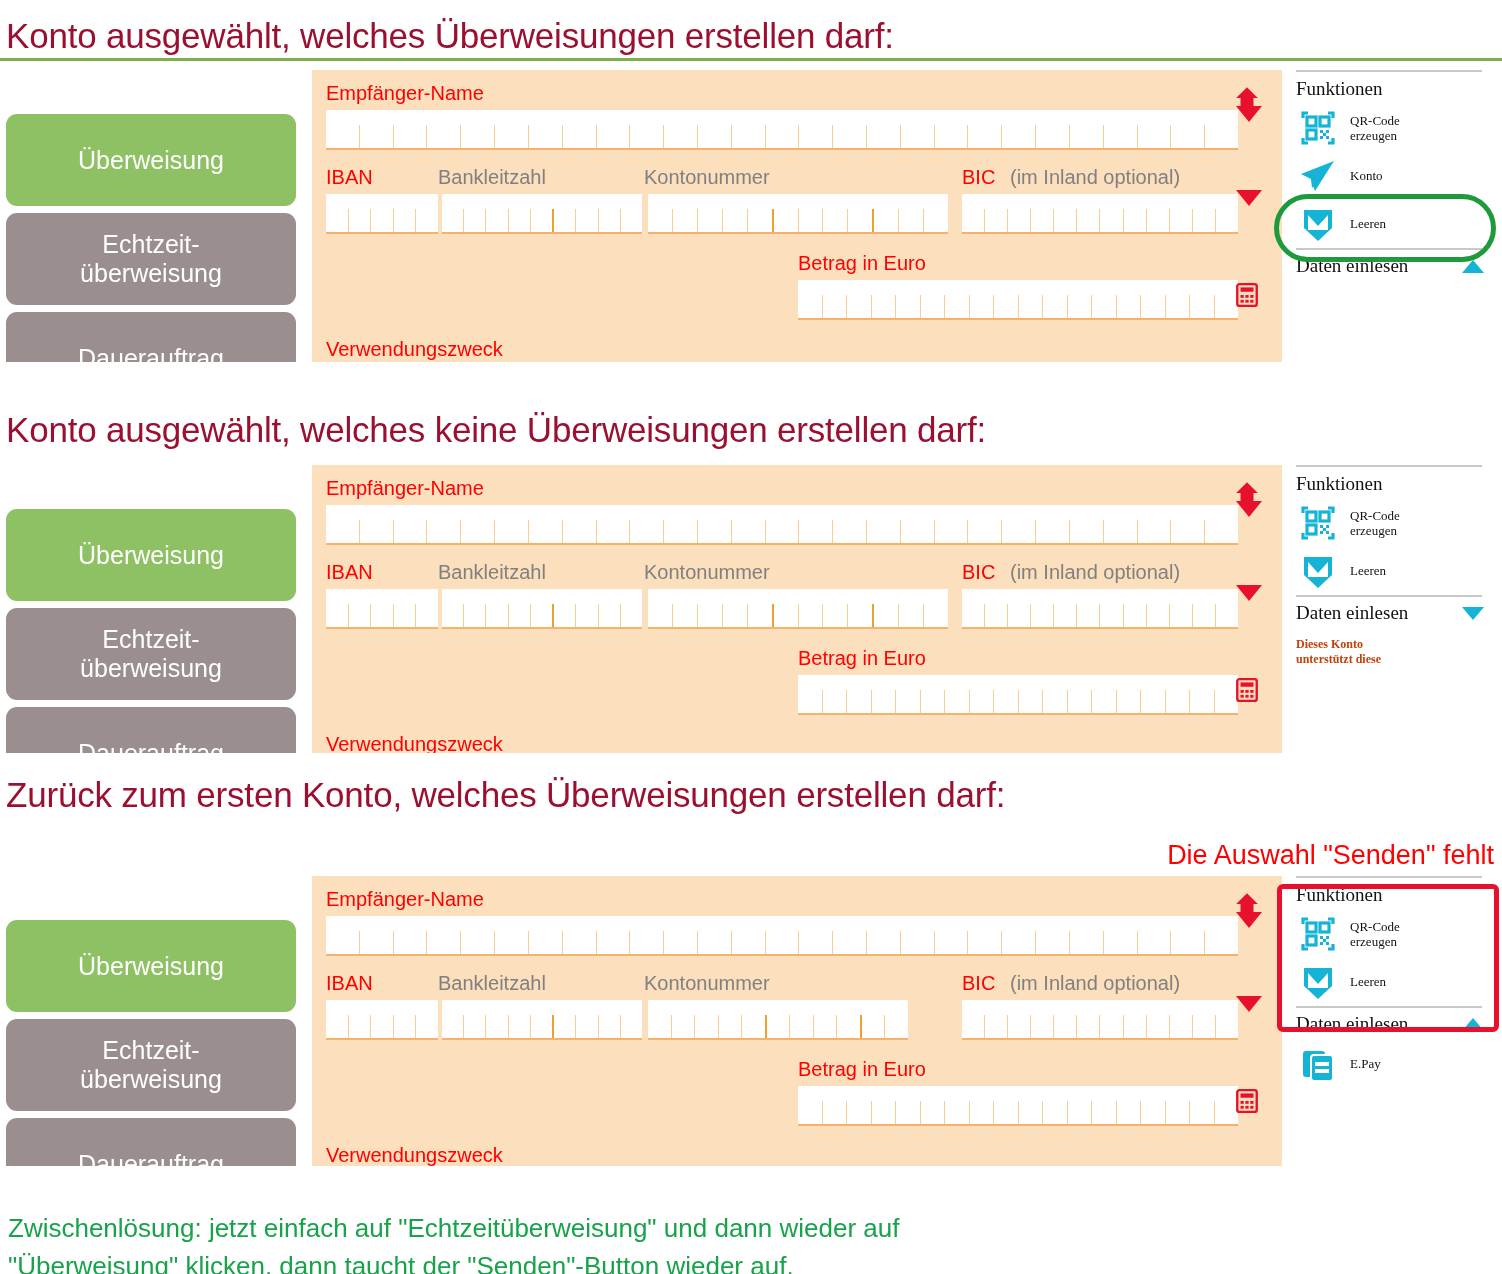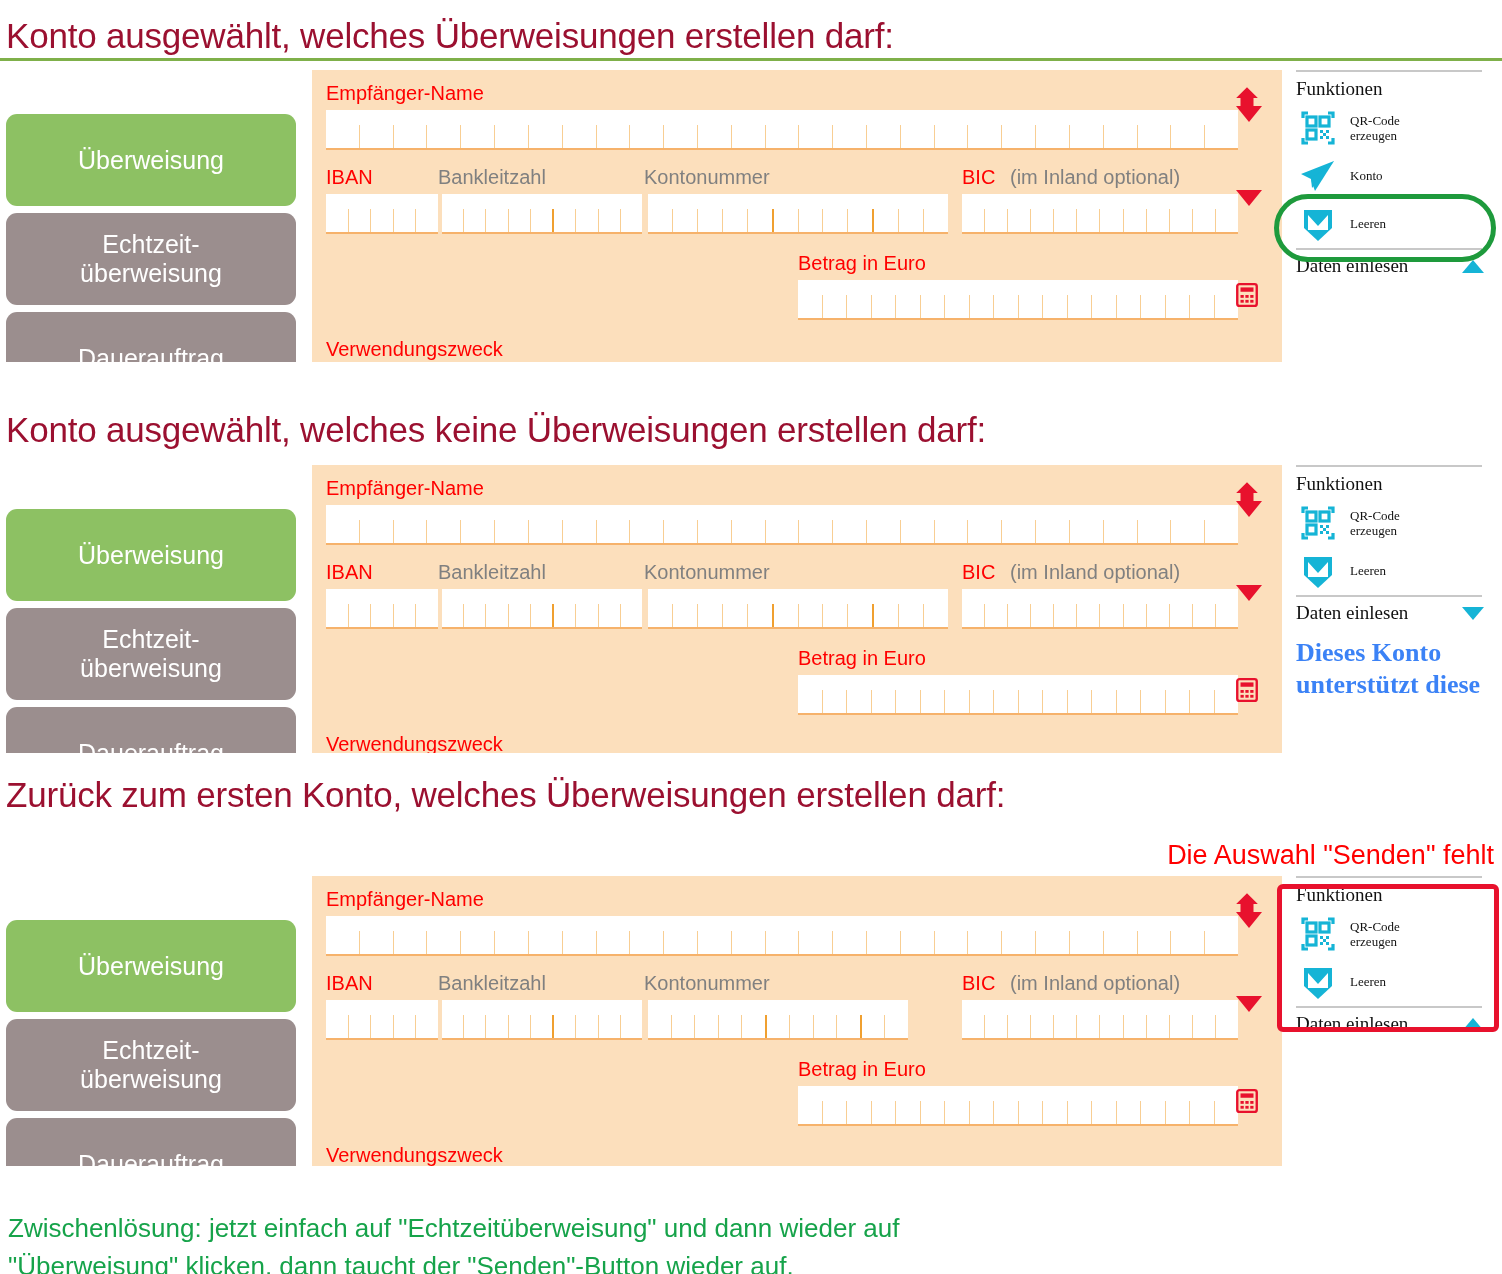--- a/index.html
+++ b/index.html
@@ -115,21 +115,21 @@
     min-height: 46px;
   }
   .frow .lbl { font-size: 13px; color: #111; line-height: 1.18; }
   .frow .gl { width: 40px; height: 40px; flex: 0 0 40px; }
   .daten-row {
     display: flex; align-items: center; justify-content: space-between;
     padding: 5px 8px 5px 4px;
     font-size: 19px; color: #111;
   }
   .warn {
-    font-size: 26px; color: #3b82f6; font-weight: bold;
+    font-size: 12px; color: #c2410c; font-weight: bold;
     line-height: 1.22; padding-left: 4px; padding-top: 8px;
   }
 
   
   .ring-green {
     position: absolute;
     border: 5px solid #1E9A3C;
     border-radius: 40px;
   }
   .ring-red {
@@ -785,20 +785,31 @@
               <path d="M10 11 L20 22 L30 11 L30 26 H10 Z" fill="#ffffff"></path>
             </svg>
         </span>
         <span class="lbl">Leeren</span>
       </div>
       <div class="rule"></div>
       <div class="daten-row">
         <span>Daten einlesen</span>
         <span class="tri-up-cyan"></span>
       </div>
+      <div class="frow">
+        <span class="gl">
+          <svg viewBox="0 0 40 40" width="40" height="40">
+              <rect x="5" y="7" width="22" height="26" rx="3" fill="#15B4D6"></rect>
+              <rect x="13" y="11" width="22" height="26" rx="3" fill="#15B4D6" stroke="#ffffff" stroke-width="2"></rect>
+              <rect x="17" y="18" width="14" height="4" fill="#ffffff"></rect>
+              <rect x="17" y="25" width="14" height="4" fill="#ffffff"></rect>
+            </svg>
+        </span>
+        <span class="lbl">E.Pay</span>
+      </div>
     </div>
 
     <div class="ring-red" style="left:1277px; top:8px; width:222px; height:148px;"></div>
   </div>
 
   <div class="annot-green" style="left:8px; top:1186px;margin-top:24px;">
     <span>Zwischenlösung: jetzt einfach auf "Echtzeitüberweisung" und dann wieder auf</span><br>
     <span>"Überweisung" klicken, dann taucht der "Senden"-Button wieder auf.</span>
   </div>
 

